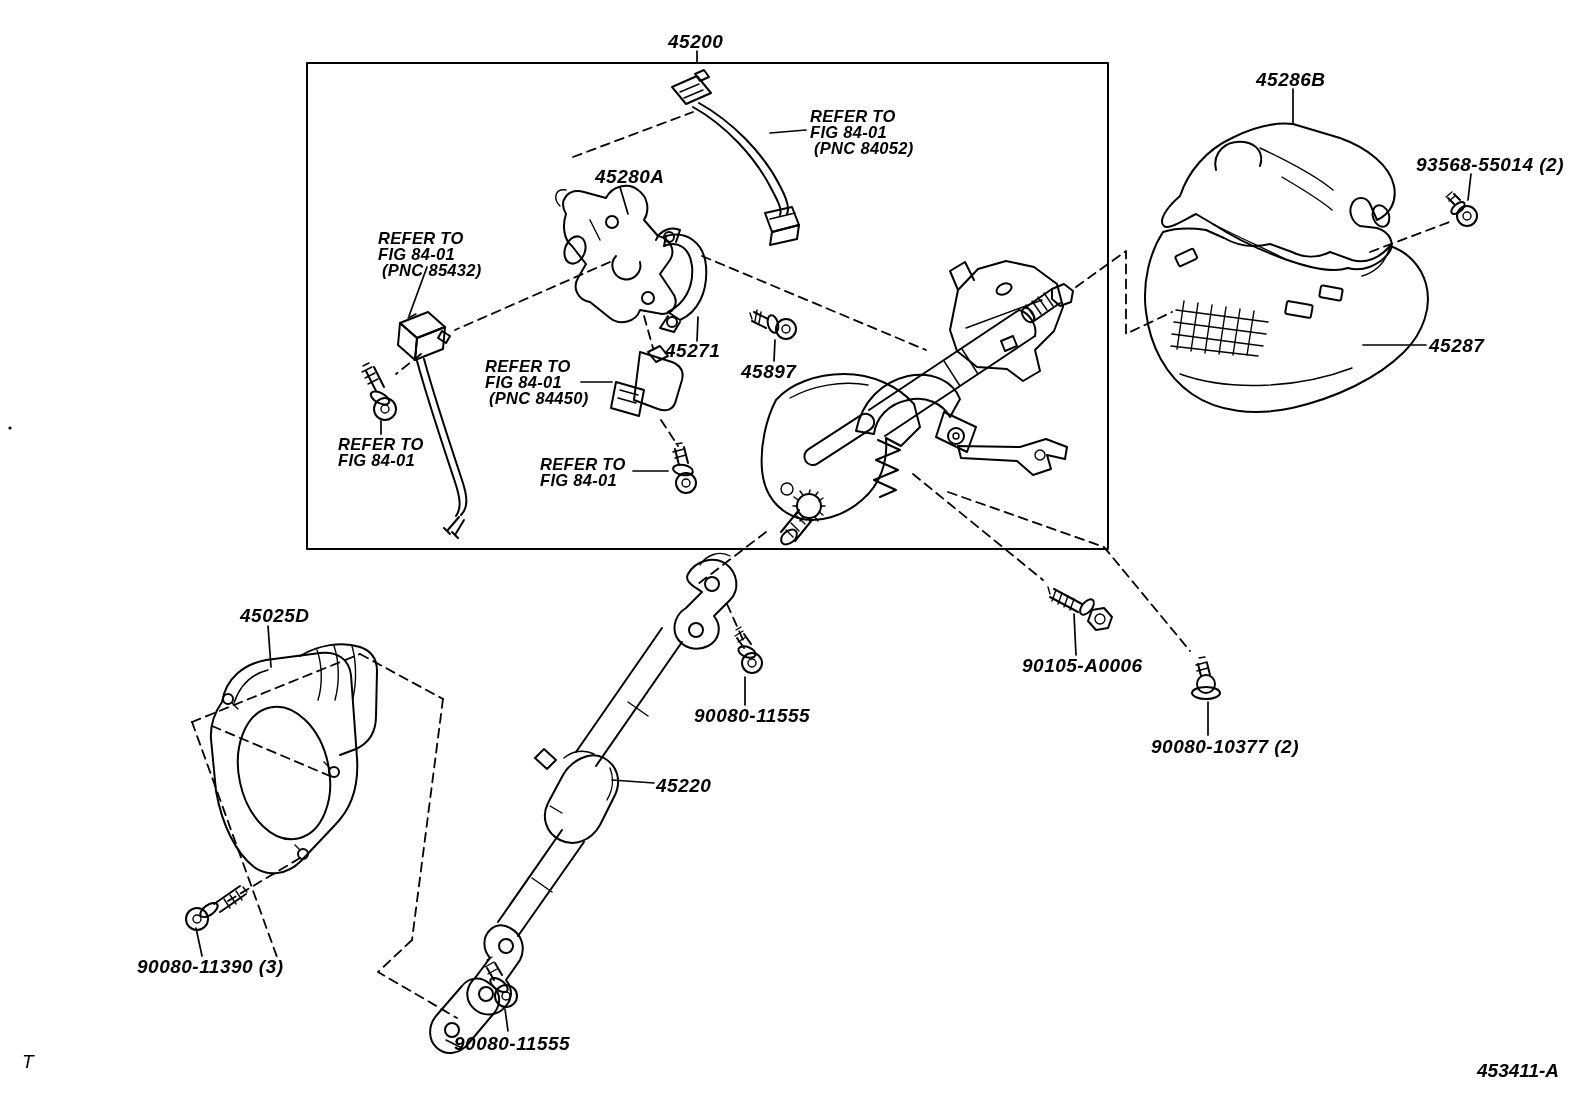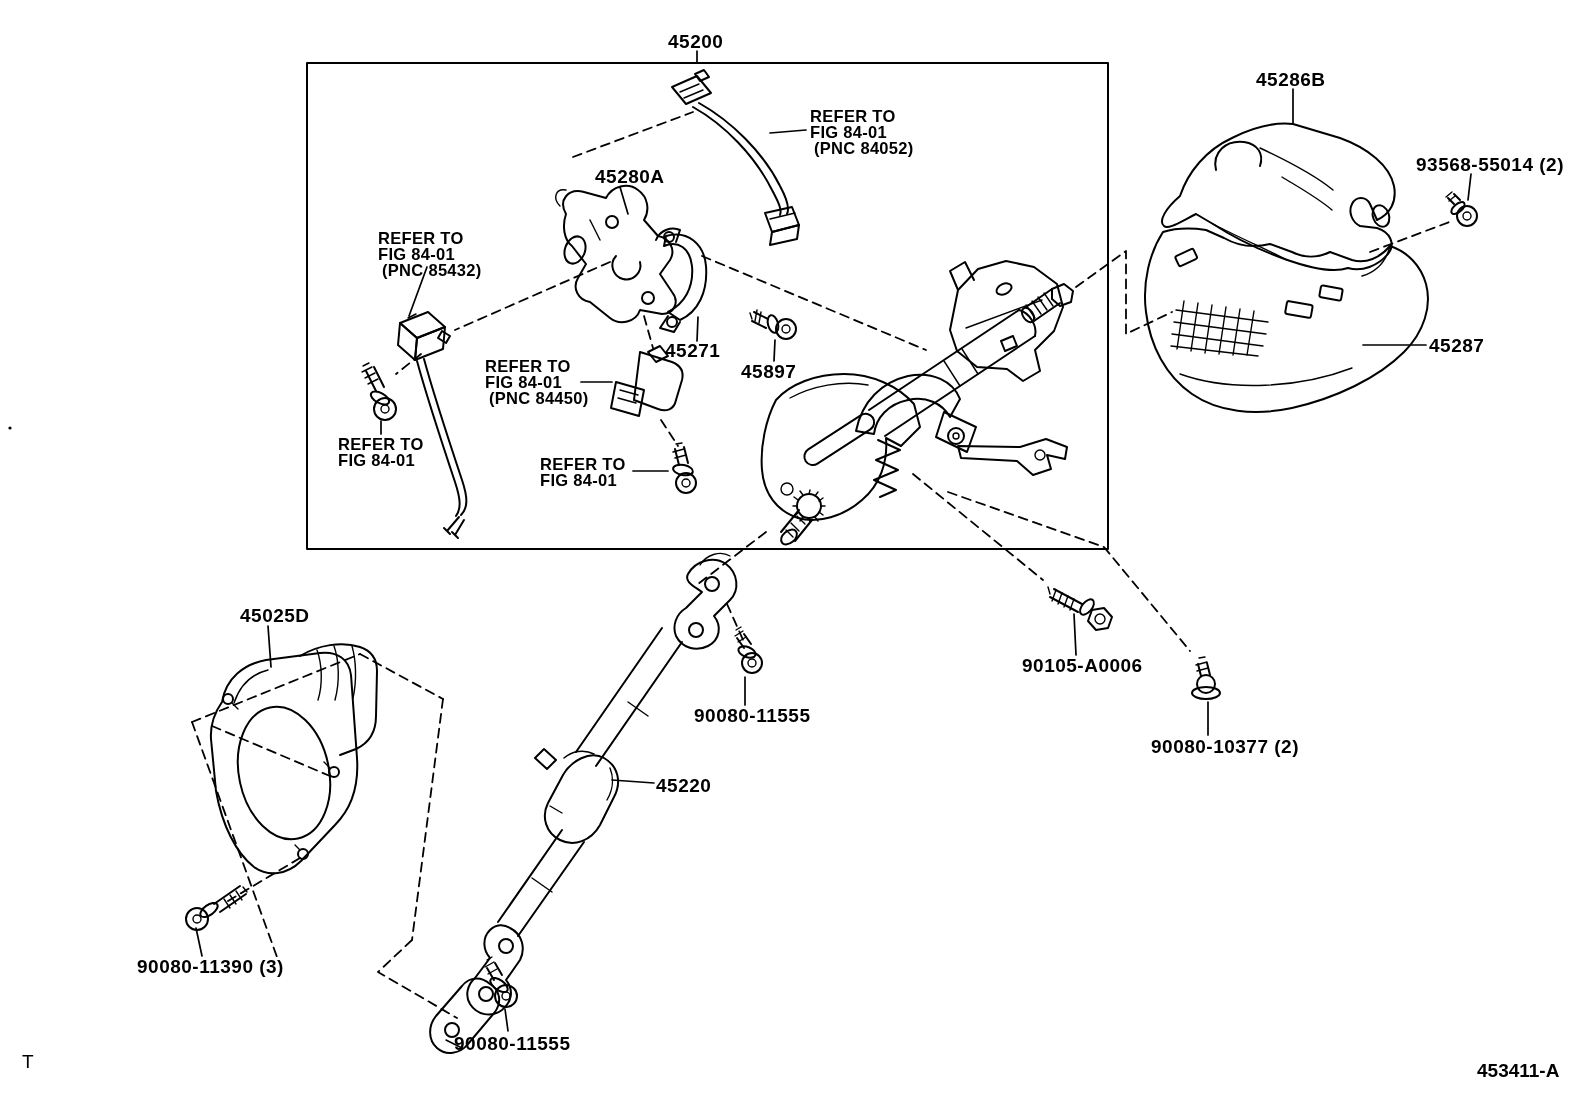--- a/index.html
+++ b/index.html
@@ -1,16 +1,16 @@
 <!DOCTYPE html>
 <html><head>
 <meta charset="utf-8">
 <style>
   html,body{margin:0;padding:0;background:#ffffff;}
-  .page{position:relative;width:1592px;height:1099px;background:#ffffff;overflow:hidden;}
+  .page{position:relative;width:1592px;height:1099px;background:#ffffff;overflow:hidden;font-style:italic;}
   svg{display:block;}
   .art{fill:none;stroke:#000;stroke-width:2;stroke-linecap:round;stroke-linejoin:round;}
   .thin{stroke-width:1.4;}
   .dashed{stroke-dasharray:9 6;stroke-width:1.8;}
   .leader{stroke-width:1.7;}
   text{fill:#000;stroke:none;font-family:"Liberation Sans","DejaVu Sans",sans-serif;font-weight:bold;}
   .lbl{font-size:19px;letter-spacing:0.5px;}
   .note{font-size:16.5px;letter-spacing:0.3px;}
   .foot{font-size:19px;}
 </style>

